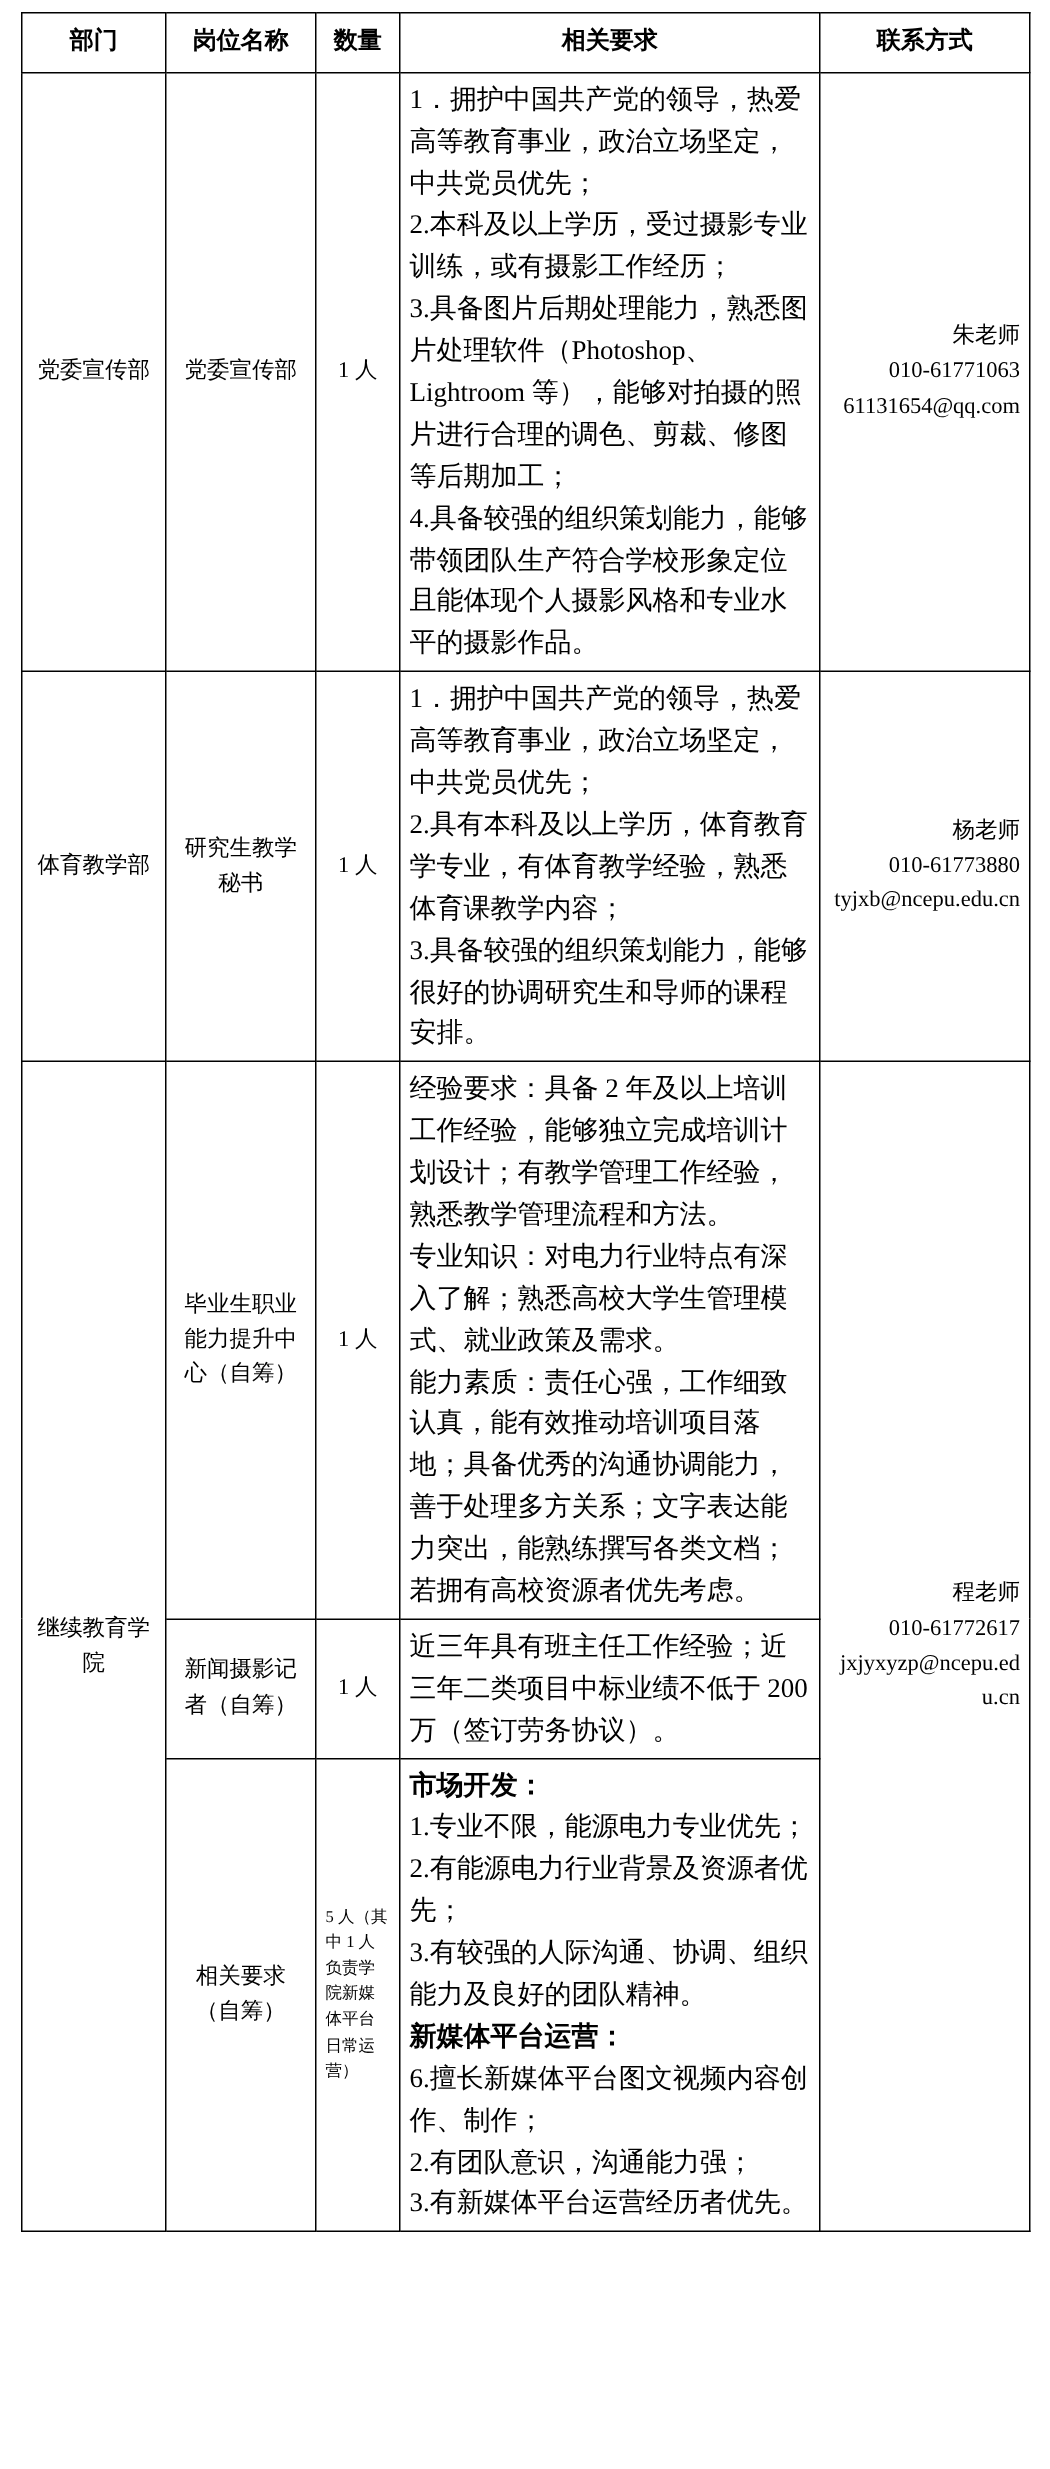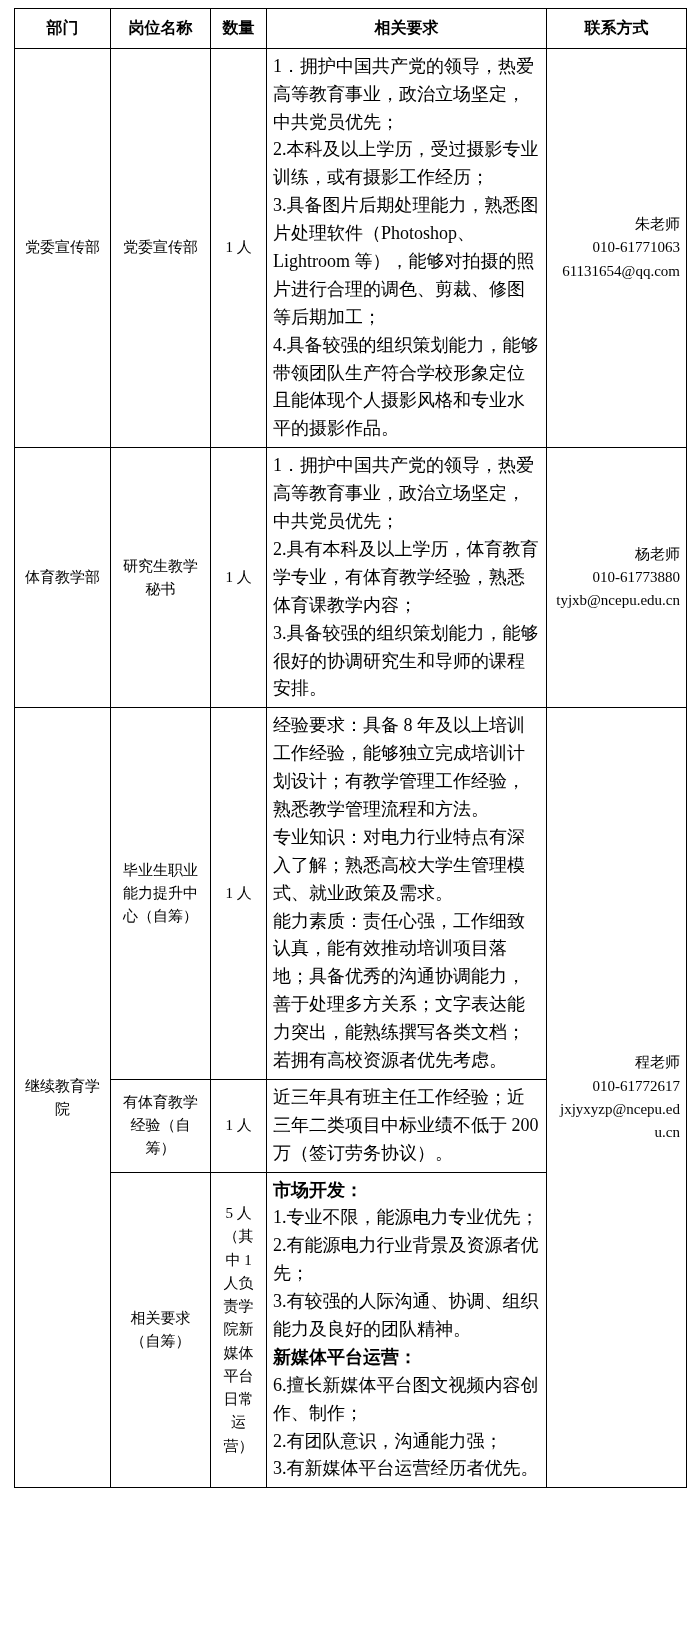--- a/index.html
+++ b/index.html
@@ -58,22 +58,21 @@
     line-height: 1.6;
     margin-left: 17px;
   }
   .req-line {
     display: block;
   }
   .req-bold {
     font-weight: bold;
   }
   td.num-narrow {
-    text-align: center;
-    font-size: 15px;
+    font-size: 11px;
     line-height: 1.45;
     padding-left: 2px;
     padding-right: 2px;
   }
   .contact-line { display: block; }
 </style>
 </head>
 <body>
 
 <div class="sheet">
@@ -127,33 +126,33 @@
           <span class="contact-line">010-61773880</span>
           <span class="contact-line">tyjxb@ncepu.edu.cn</span>
         </td>
       </tr>
 
       <tr>
         <td class="dept" rowspan="3">继续教育学院</td>
         <td class="post">毕业生职业能力提升中心（自筹）</td>
         <td class="num">1 人</td>
         <td class="req">
-          <span class="req-line">经验要求：具备 8 年及以上培训工作经验，能够独立完成培训计划设计；有教学管理工作经验，熟悉教学管理流程和方法。</span>
+          <span class="req-line">经验要求：具备 2 年及以上培训工作经验，能够独立完成培训计划设计；有教学管理工作经验，熟悉教学管理流程和方法。</span>
           <span class="req-line">专业知识：对电力行业特点有深入了解；熟悉高校大学生管理模式、就业政策及需求。</span>
           <span class="req-line">能力素质：责任心强，工作细致认真，能有效推动培训项目落地；具备优秀的沟通协调能力，善于处理多方关系；文字表达能力突出，能熟练撰写各类文档；若拥有高校资源者优先考虑。</span>
         </td>
         <td class="contact" rowspan="3">
           <span class="contact-line">程老师</span>
           <span class="contact-line">010-61772617</span>
           <span class="contact-line">jxjyxyzp@ncepu.edu.cn</span>
         </td>
       </tr>
 
       <tr>
-        <td class="post">有体育教学经验（自筹）</td>
+        <td class="post">新闻摄影记者（自筹）</td>
         <td class="num">1 人</td>
         <td class="req">
           <span class="req-line">近三年具有班主任工作经验；近三年二类项目中标业绩不低于 200 万（签订劳务协议）。</span>
         </td>
       </tr>
 
       <tr>
         <td class="post">相关要求（自筹）</td>
         <td class="num-narrow">5 人（其中 1 人负责学院新媒体平台日常运营）</td>
         <td class="req">

